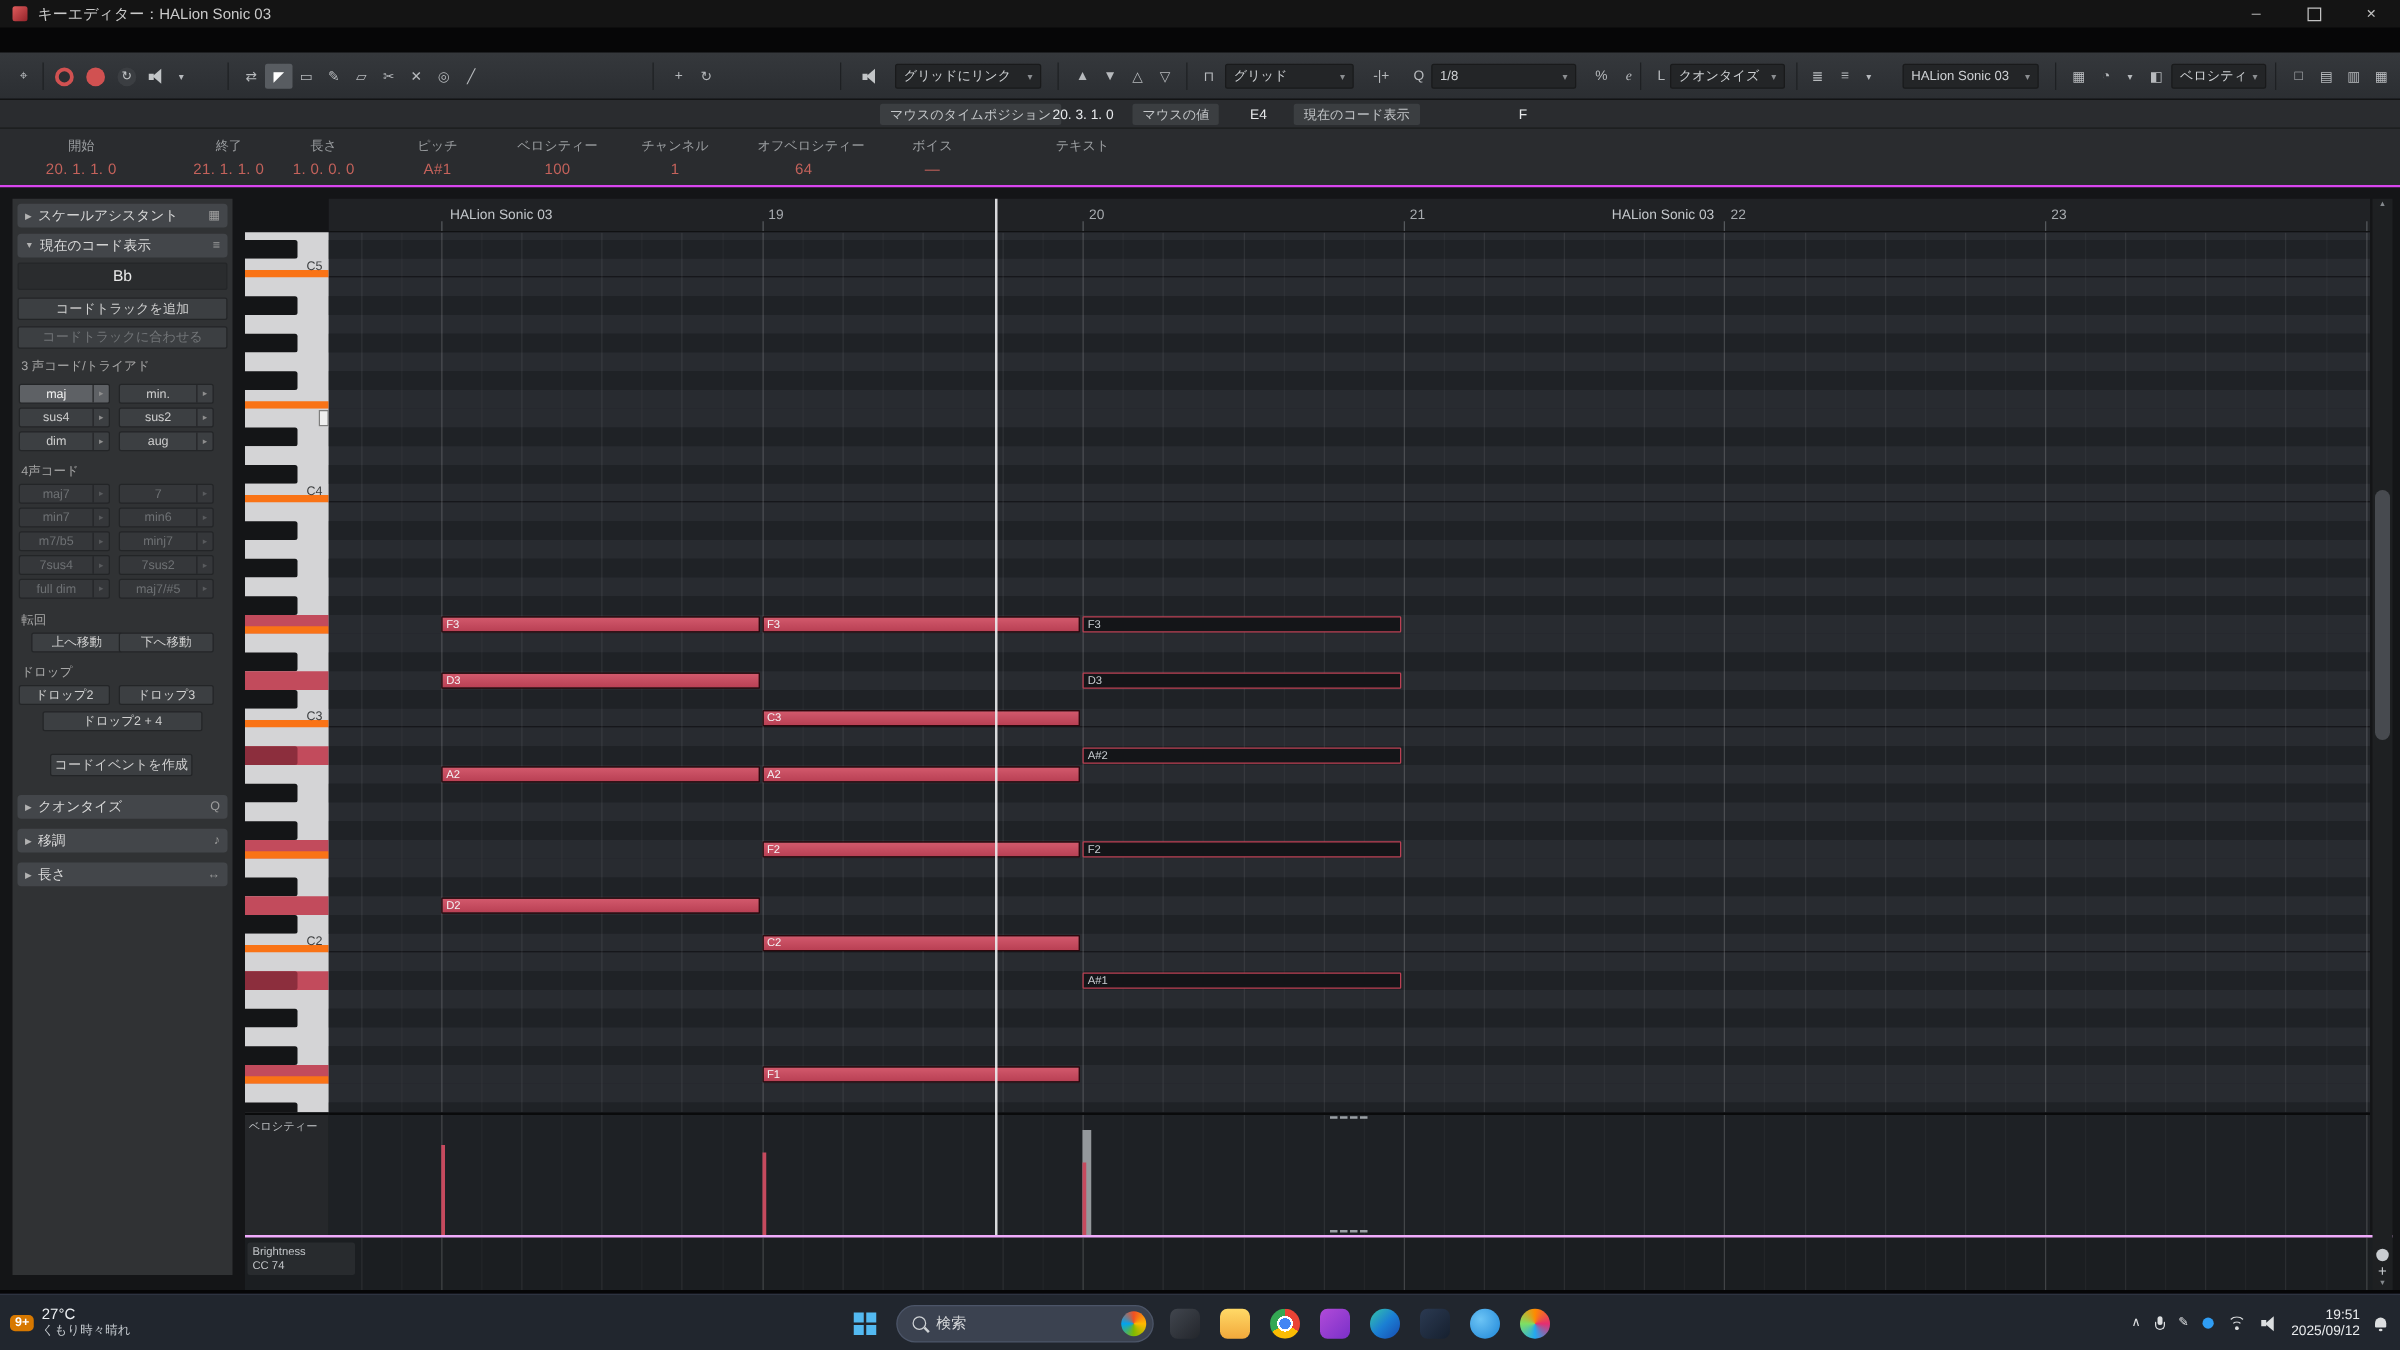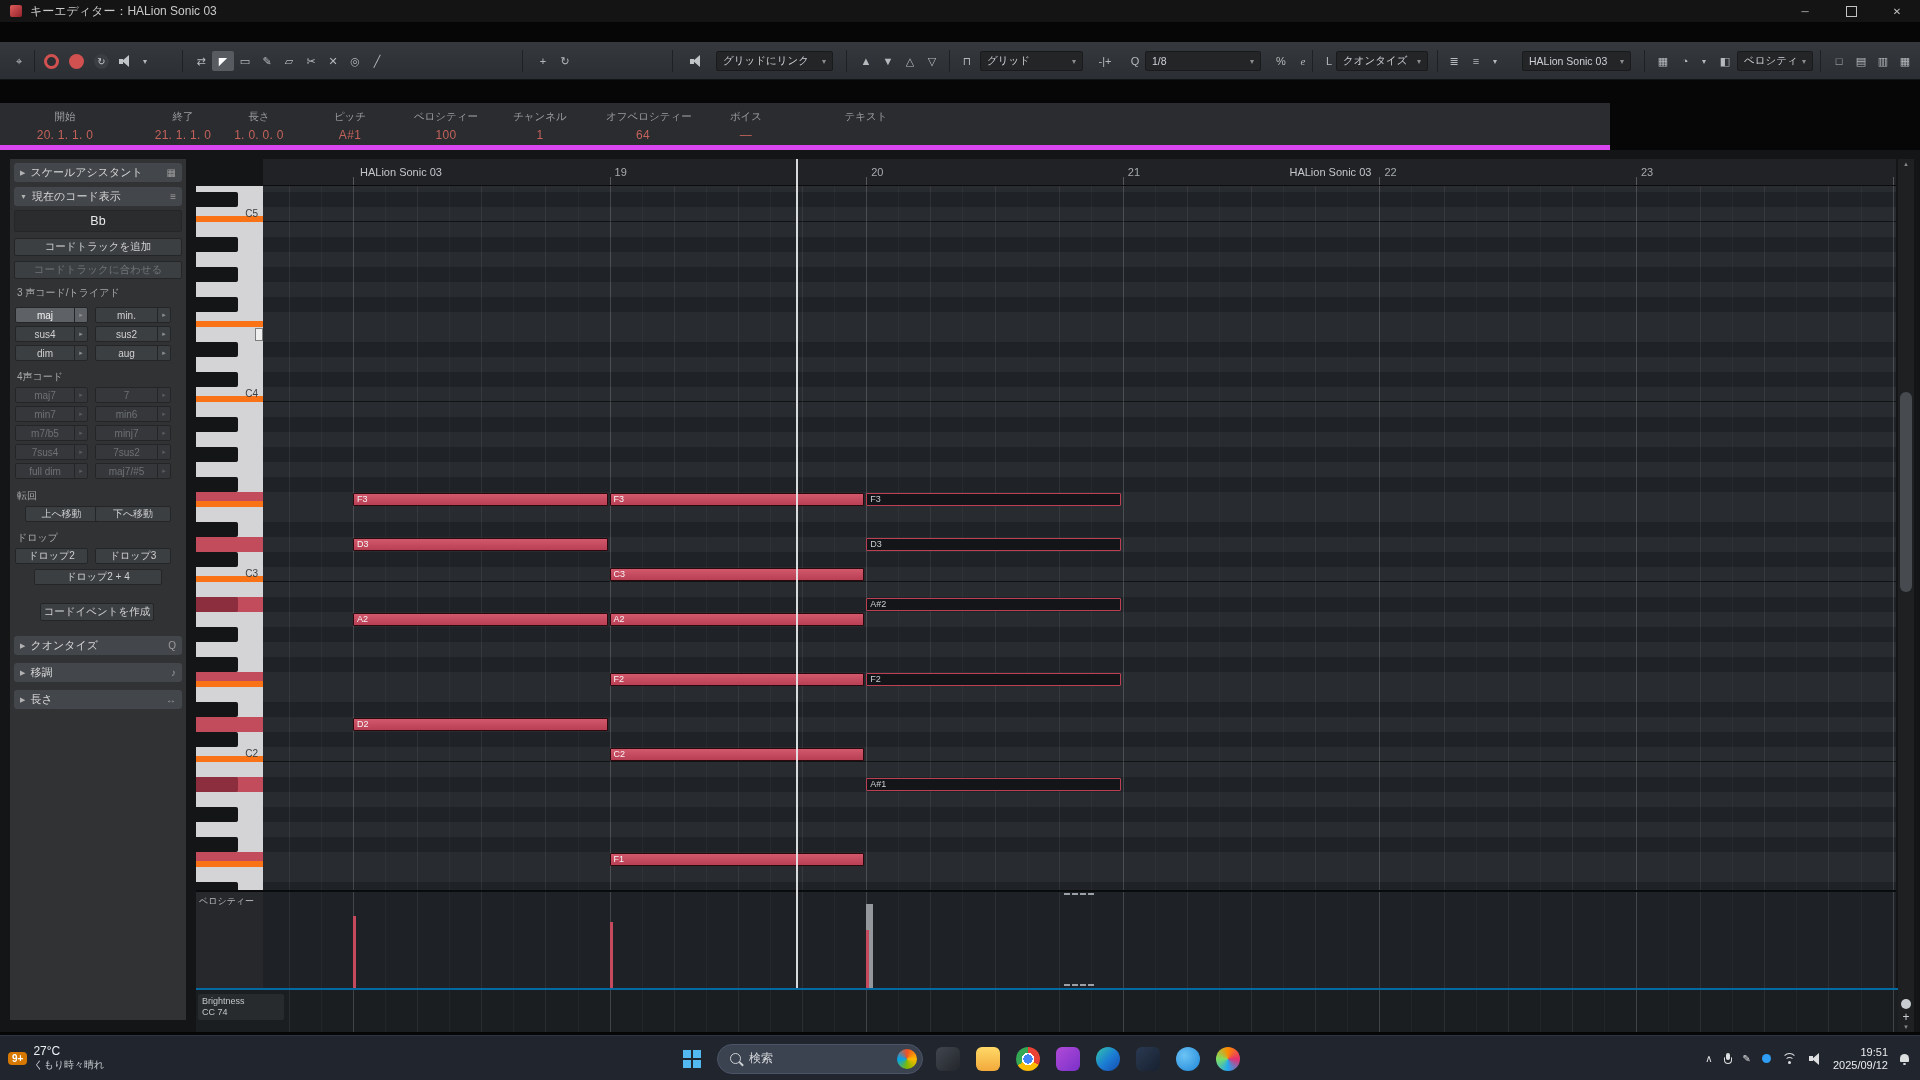--- a/index.html
+++ b/index.html
@@ -34,21 +34,21 @@
   .cbtn.solid{background:#d15151;}
   .cbtn.dark{background:#3b3e42;color:#c2c5c7;}
   .spk{position:relative;width:14px;height:12px;margin-right:4px;}
   .spk::before{content:"";position:absolute;left:0;top:3.5px;width:4px;height:5px;background:#c2c5c7;}
   .spk::after{content:"";position:absolute;left:3px;top:0;border-right:7px solid #c2c5c7;border-top:6px solid transparent;border-bottom:6px solid transparent;}
 
   
   #statusrow{position:absolute;left:0;top:80px;width:1920px;height:23px;background:#2a2c2f;border-bottom:1px solid #191a1b;box-sizing:border-box;}
   .sr-label{position:absolute;top:3px;height:17px;background:#3b3e41;border-radius:2px;padding:0 8px;font-size:10.5px;color:#c4c7ca;display:flex;align-items:center;white-space:nowrap;}
   .sr-value{position:absolute;top:3px;height:17px;font-size:11px;color:#e7e9eb;display:flex;align-items:center;white-space:nowrap;}
-  #paramrow{position:absolute;left:0;top:103px;width:1610px;height:47px;background:#2a2c2f;border-bottom:5px solid #d946ef;box-sizing:border-box;}
+  #paramrow{position:absolute;left:0;top:103px;width:1920px;height:47px;background:#2a2c2f;border-bottom:2px solid #d946ef;box-sizing:border-box;}
   .pf{position:absolute;top:7px;width:74px;text-align:center;}
   .pf .pl{font-size:10.5px;color:#9b9ea1;white-space:nowrap;}
   .pf .pv{margin-top:4px;font-size:12px;color:#c4625b;white-space:nowrap;letter-spacing:.3px;}
 
   
   #editor-bg{position:absolute;left:0;top:150px;width:1920px;height:882px;background:#141517;}
 
   
   #left-panel{position:absolute;left:10px;top:159px;width:176px;height:861px;background:#303234;}
   .lp-h{position:absolute;left:4px;width:168px;height:19px;background:#43464a;border-radius:3px;display:flex;align-items:center;padding:0 6px;box-sizing:border-box;}
@@ -99,21 +99,21 @@
   .note.s{background:#141518;border:1px solid #bb4053;color:#c9cdd1;}
   #playhead{position:absolute;left:796px;top:159px;width:2px;height:829px;background:rgba(236,237,240,.9);z-index:8;}
 
   
   #vel-label{position:absolute;left:196px;top:890px;width:67px;height:98px;background:#26282b;border-top:2px solid #0a0b0c;box-sizing:border-box;font-size:9px;color:#b8bbbe;padding:3px 0 0 3px;}
   #vel-grid{position:absolute;left:263px;top:890px;width:1633px;height:98px;background:#1e2125;border-top:2px solid #0a0b0c;box-sizing:border-box;overflow:hidden;}
   .vbar{position:absolute;bottom:0;}
   .vhandle{position:absolute;left:801px;width:30px;height:0;border-top:2px dashed #9aa0a5;}
 
   
-  #cc-lane{position:absolute;left:196px;top:988px;width:1718px;height:44px;background:#1b1e21;border-top:2px solid #0369a1;box-sizing:border-box;overflow:hidden;}
+  #cc-lane{position:absolute;left:196px;top:988px;width:1718px;height:44px;background:#1b1e21;border-top:2px solid #f0abfc;box-sizing:border-box;overflow:hidden;}
   #cc-label{position:absolute;left:2px;top:4px;width:86px;background:#282b2e;border-radius:2px;padding:2px 4px;box-sizing:border-box;}
   #cc-label span{display:block;font-size:9px;line-height:11px;color:#c3c6c9;}
   #cc-grid{position:absolute;left:67px;top:0;width:1633px;height:42px;}
 
   
   #vscroll{position:absolute;left:1898px;top:159px;width:16px;height:873px;background:#1e2022;}
   #vscroll .sarr{position:absolute;left:0;width:16px;height:10px;display:flex;align-items:center;justify-content:center;font-size:6px;color:#85898d;}
   #vthumb{position:absolute;left:2px;top:233px;width:12px;height:200px;background:#474a4f;border-radius:6px;}
   .zdot{position:absolute;left:1901px;top:999px;width:10px;height:10px;border-radius:50%;background:#c9cdd1;}
   .zplus{position:absolute;left:1900px;top:1011px;width:12px;height:12px;color:#c9cdd1;font-size:12px;line-height:12px;text-align:center;}
@@ -272,20 +272,28 @@
     </div>
     <div class="sep" style="left:1820px"></div>
     <div class="tb" style="left:1828px">
       <span class="tbi">□</span>
       <span class="tbi">▤</span>
       <span class="tbi">▥</span>
       <span class="tbi">▦</span>
     </div>
   </div>
 
+  <div id="statusrow">
+    <span class="sr-label" style="left:704px">マウスのタイムポジション</span>
+    <span class="sr-value" style="left:842px">20. 3. 1. 0</span>
+    <span class="sr-label" style="left:906px">マウスの値</span>
+    <span class="sr-value" style="left:1000px">E4</span>
+    <span class="sr-label" style="left:1035px">現在のコード表示</span>
+    <span class="sr-value" style="left:1215px">F</span>
+  </div>
 
   <div id="paramrow">
     <div class="pf" style="left:28px">
         <div class="pl">開始</div>
         <div class="pv">20. 1. 1. 0</div>
       </div>
     <div class="pf" style="left:146px">
         <div class="pl">終了</div>
         <div class="pv">21. 1. 1. 0</div>
       </div>

